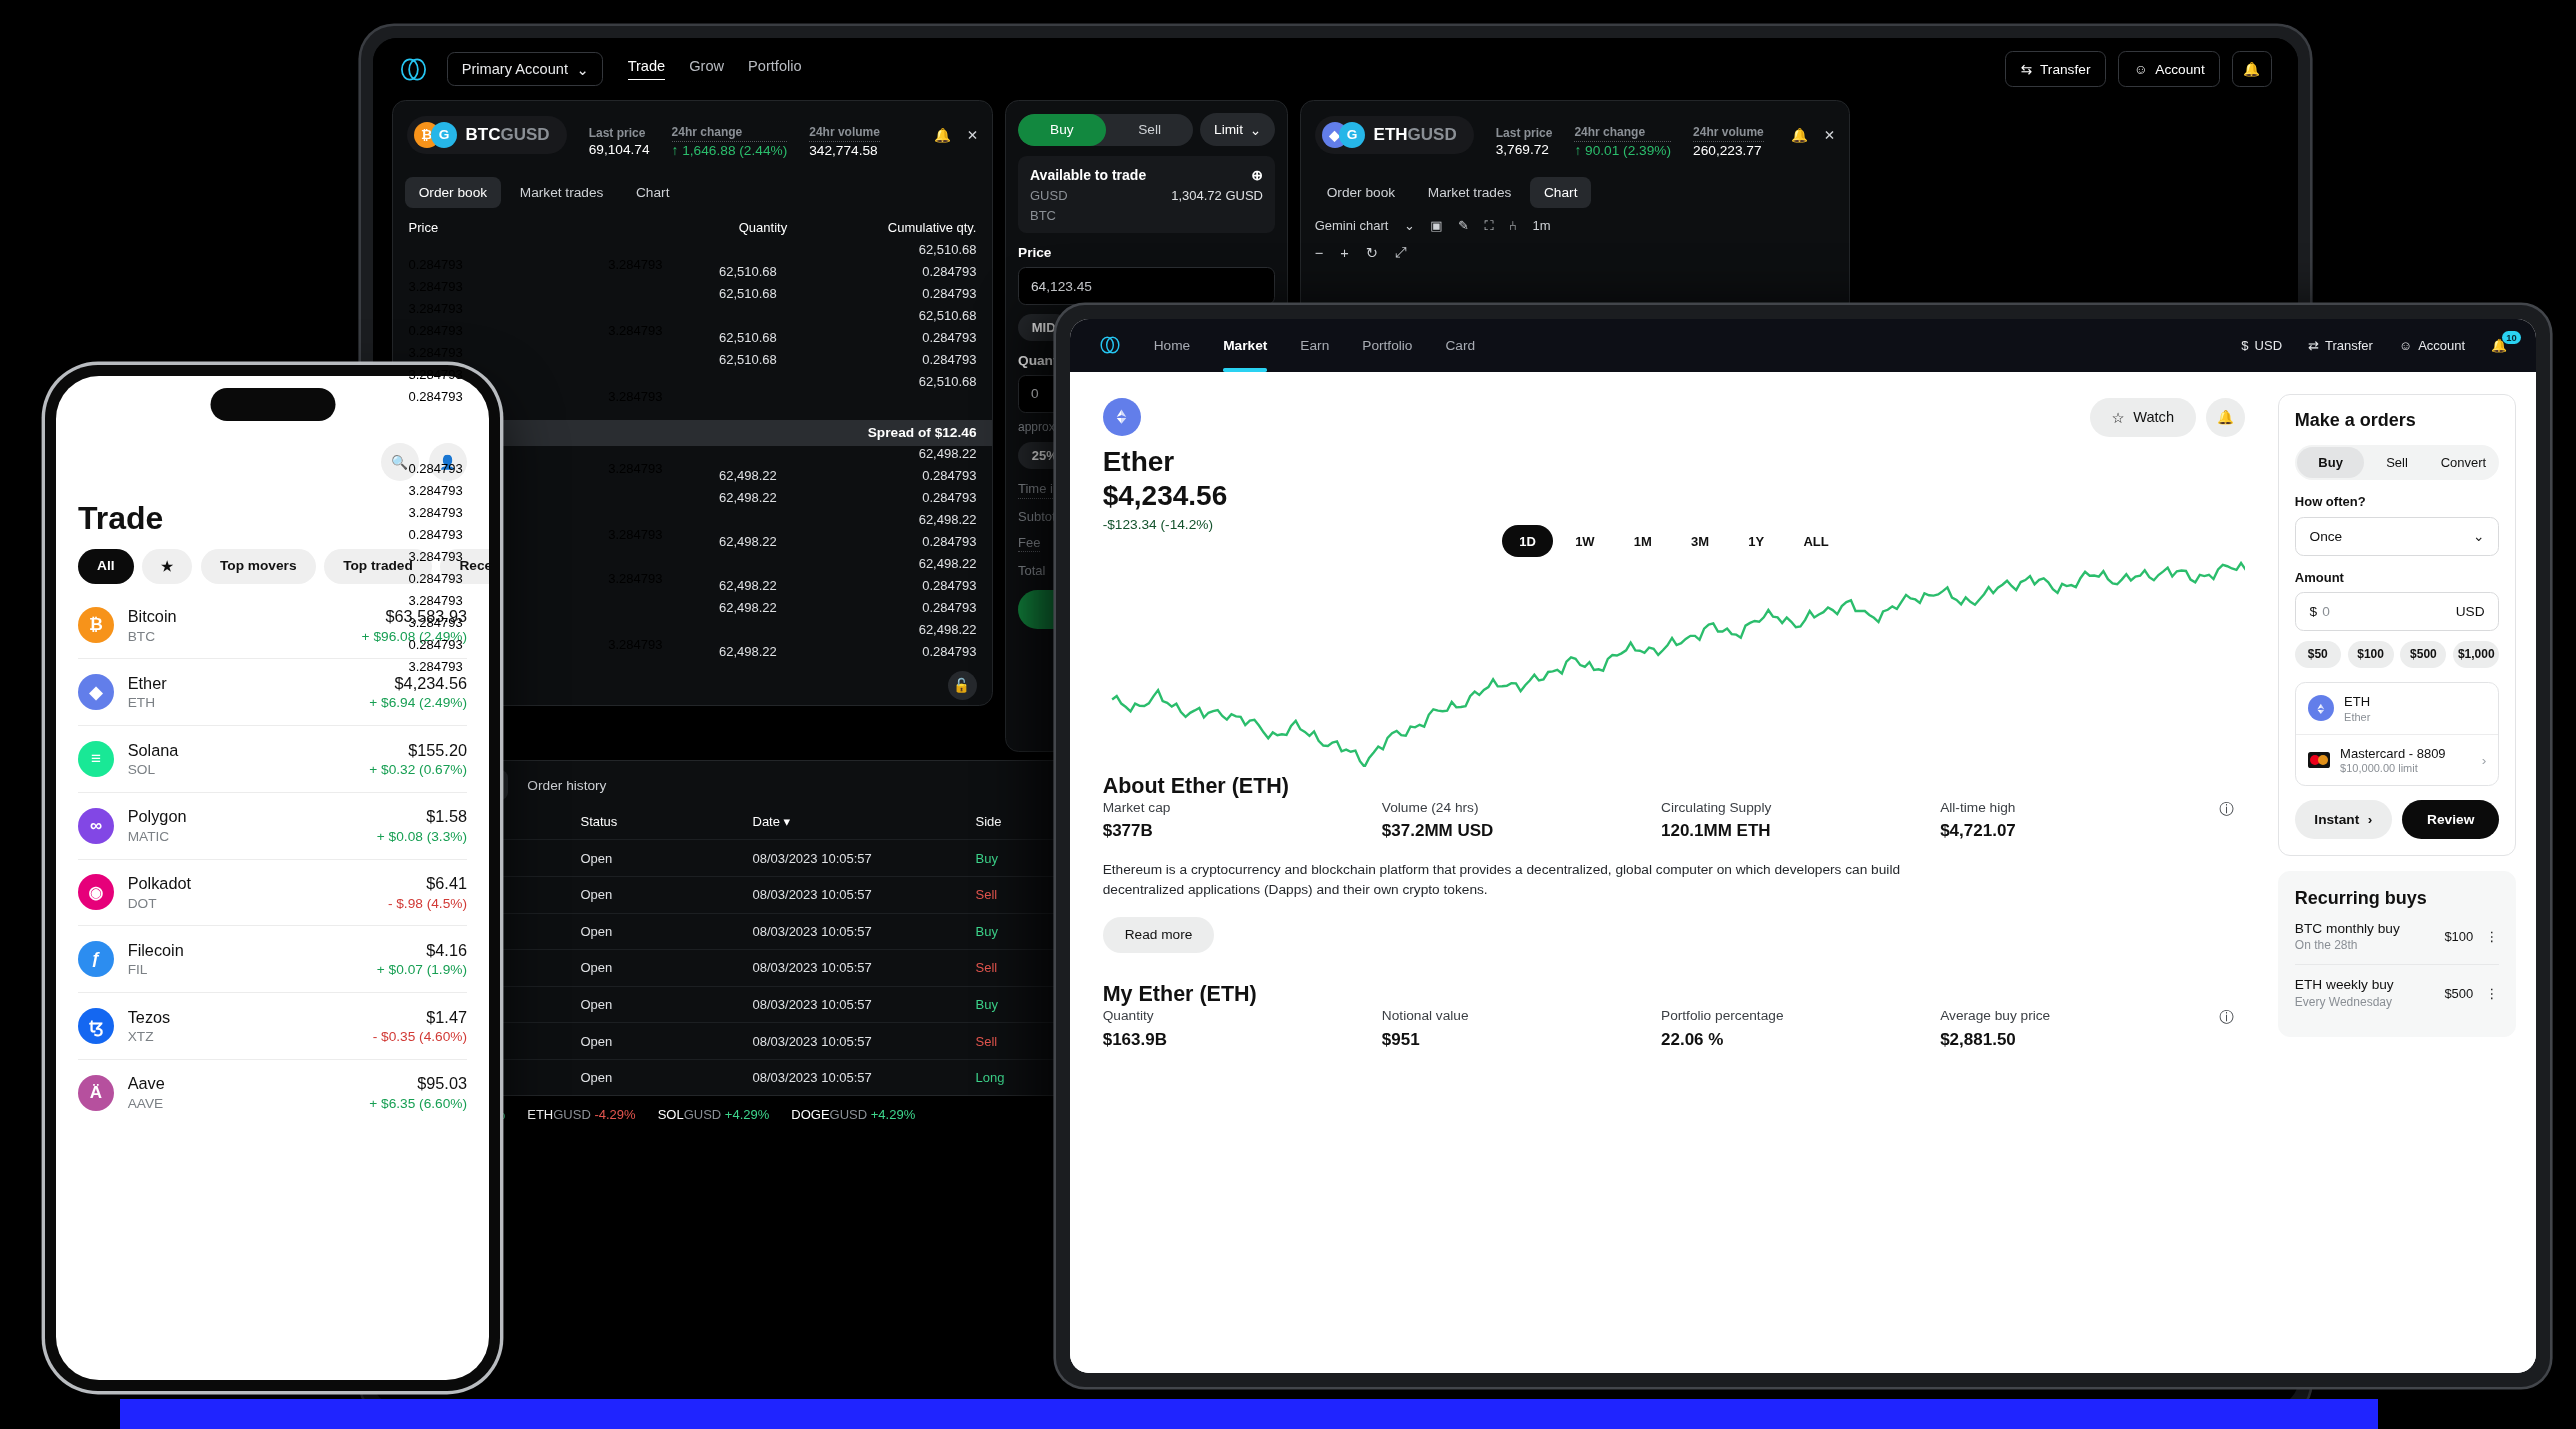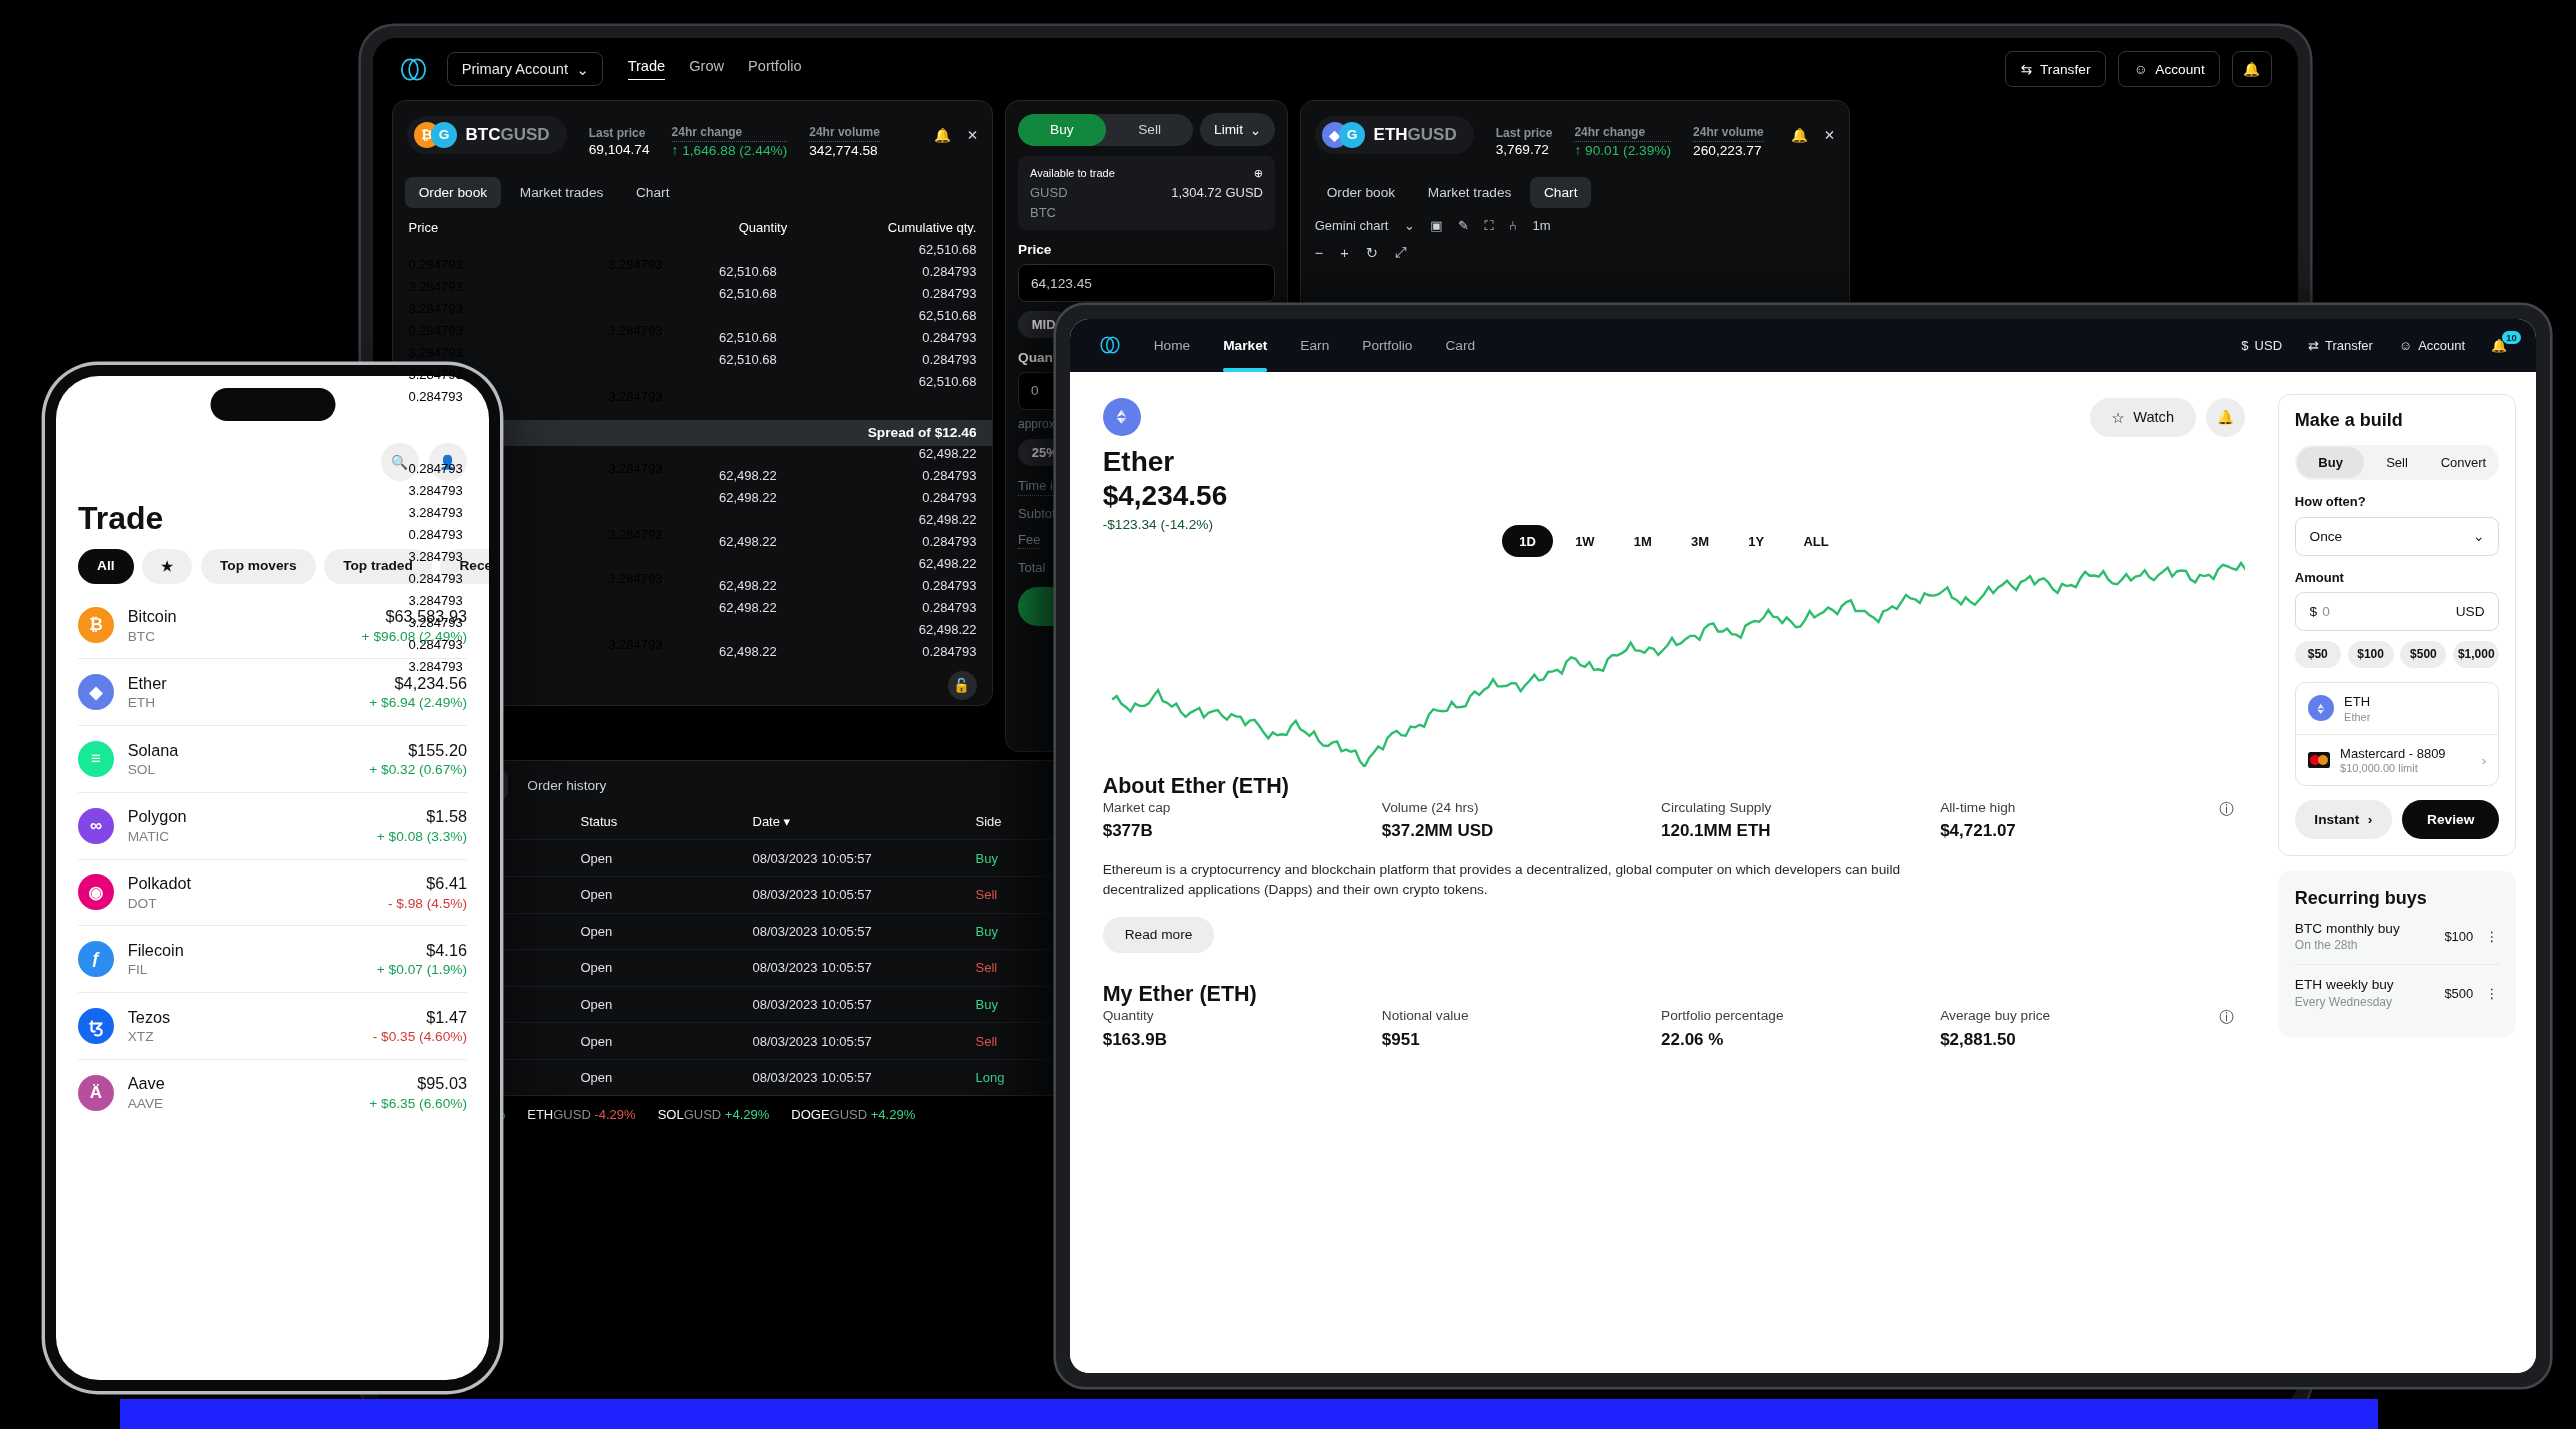--- a/index.html
+++ b/index.html
@@ -93,21 +93,21 @@
   .lock-btn { width:29px;height:29px;border-radius:50%;background:#26292d;display:flex;align-items:center;justify-content:center;color:#cfd2d6;font-size:13.7px;}
 
   
   .buy-panel { background:#0d0f11; border:0.9px solid #232629; border-radius:13.7px; width: 283px; padding: 12px; }
   .bs-toggle { display:flex; gap:6.9px; align-items:center; }
   .bs-toggle .seg { flex:1; display:flex; background:#26292d; border-radius:20.6px; overflow:hidden; }
   .bs-toggle .seg div { flex:1; text-align:center; padding: 8.6px 0; font-size:13.7px; color:#cfd2d6;}
   .bs-toggle .seg div.buy-on { background:#12883f; color:#fff; border-radius:20.6px; }
   .limit-pill { background:#26292d; border-radius:20.6px; padding:8.6px 13.7px; font-size:13.7px; color:#fff; display:flex; gap:6.9px; align-items:center;}
   .avail { background:#17191c; border-radius:8.6px; padding:10.3px 12px; margin-top:10.3px; }
-  .avail-t { font-size:11px; font-weight:normal; color:#fff; display:flex; }
+  .avail-t { font-size:14px; font-weight:bold; color:#fff; display:flex; }
   .avail-row { display:flex; justify-content:space-between; font-size:13px; color:#8b9096; margin-top:5.2px;}
   .avail-row .v { color:#dfe1e4; }
   .fieldlab { font-size:13.7px; font-weight:bold; color:#fff; margin: 12px 0 6.9px; }
   .field { background:#000; border:0.9px solid #2c2f33; border-radius:7.7px; height:38px; display:flex; align-items:center; padding: 0 12px; color:#dfe1e4; font-size:13.7px;}
   .chips { display:flex; gap:6.9px; margin-top:8.6px;}
   .chip { background:#26292d; border-radius:17px; padding:6px 13.7px; font-size:13px; color:#fff; font-weight:bold;}
   .muted-s { font-size:12px; color:#8b9096; margin-top:6.9px;}
   .dotted-lab { font-size:13px; color:#8b9096; border-bottom:0.9px dotted #55585d; display:inline-block; padding-bottom:1.7px;}
   .sumrow { display:flex; justify-content:space-between; font-size:13px; color:#8b9096; margin-top:10.3px;}
   .cta { margin-top:12px; background:#12883f; color:#fff; border-radius:22px; height:39px; display:flex;align-items:center;justify-content:center;font-size:14.6px;font-weight:bold;}
@@ -865,21 +865,21 @@
             <div>
               <div class="k">Average buy price</div>
               <div class="v">$2,881.50</div>
             </div>
             <div class="k" style="font-size:14.6px;">ⓘ</div>
           </div>
         </div>
 
         <div class="tb-side">
           <div class="card">
-            <div class="card-title">Make a build</div>
+            <div class="card-title">Make a orders</div>
             <div class="seg3">
               <div class="on">Buy</div>
               <div>Sell</div>
               <div>Convert</div>
             </div>
             <div class="lab">How often?</div>
             <div class="select">
               <span>Once</span>
               <span class="cv">⌄</span>
             </div>

